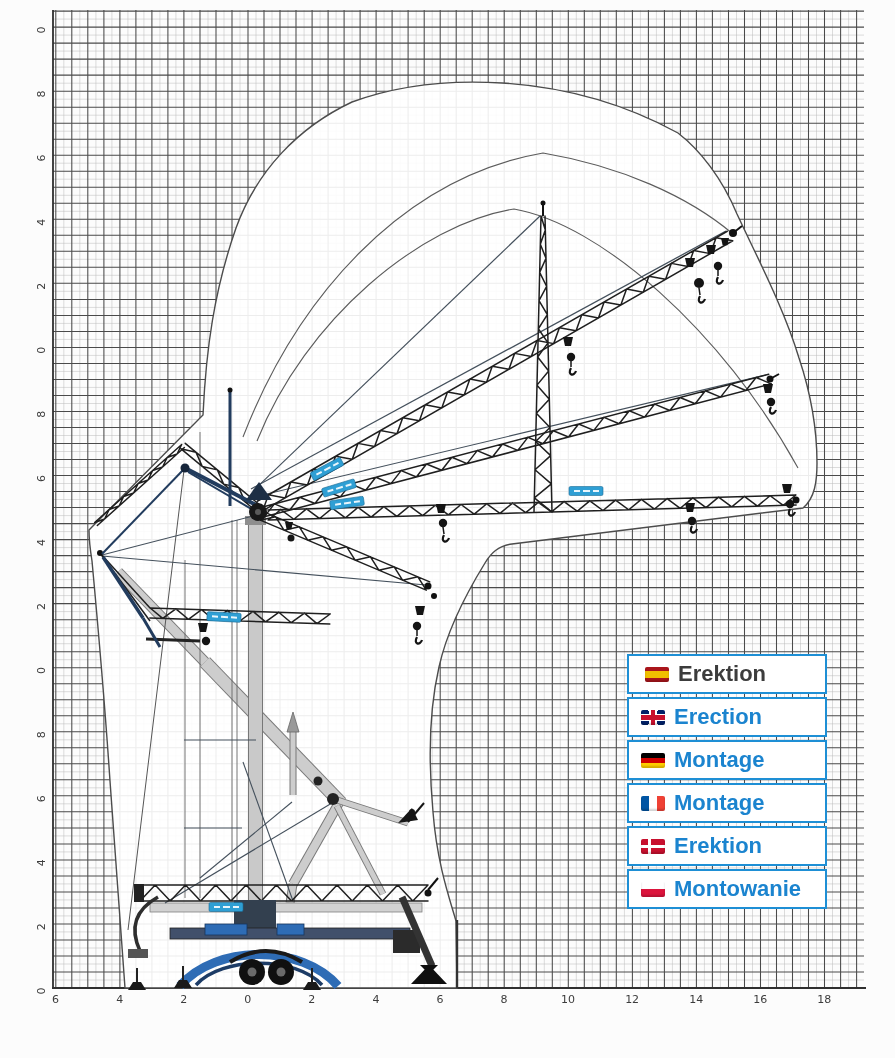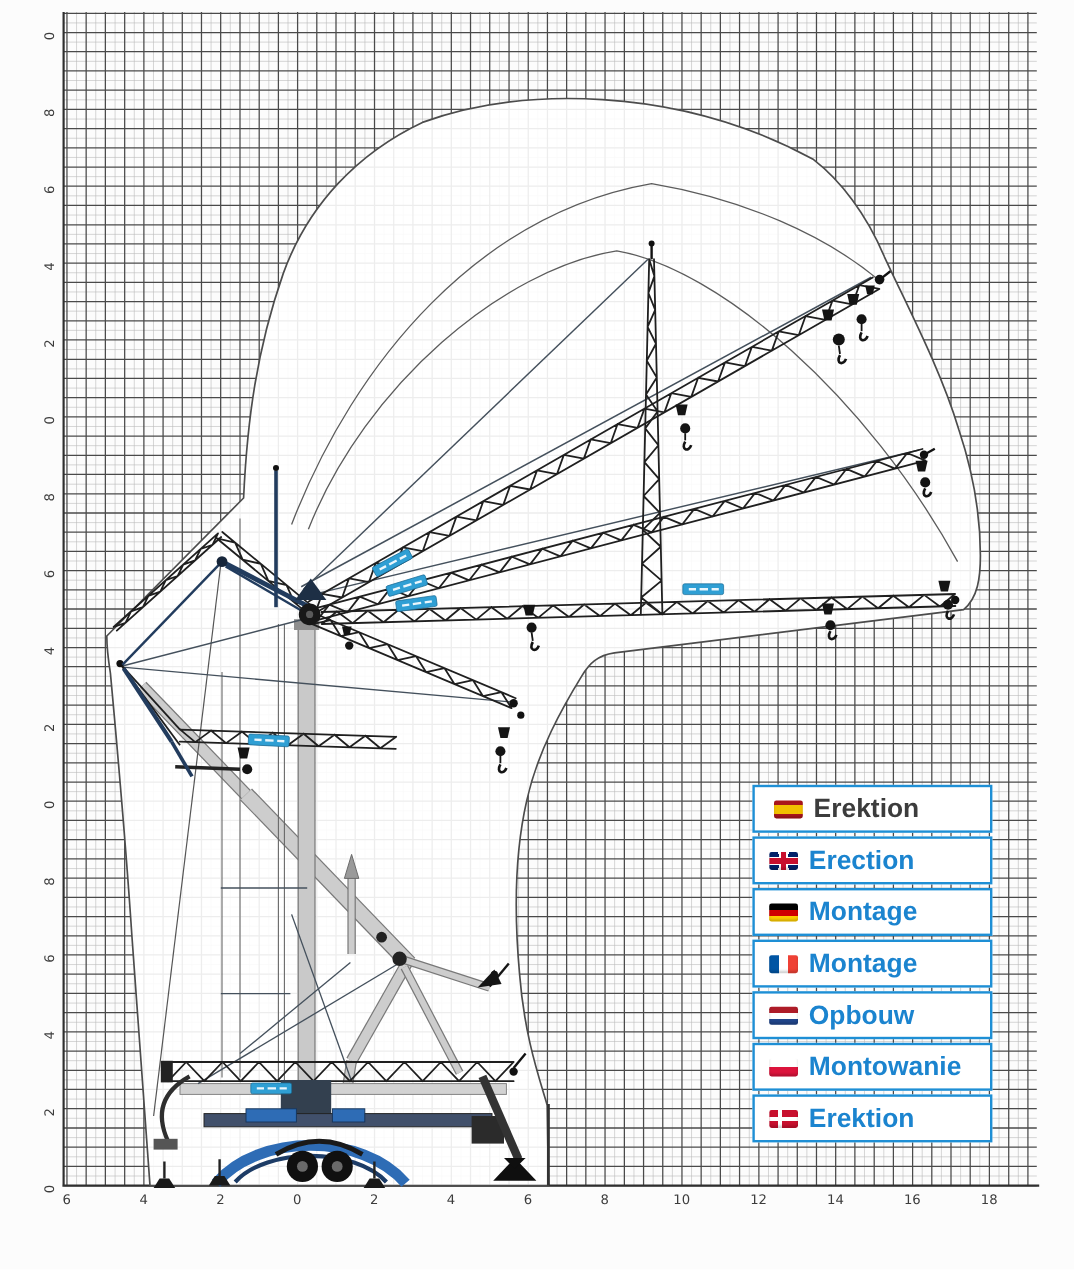--- a/index.html
+++ b/index.html
@@ -266,25 +266,21 @@
     </div>
     <div class="legend-row">
       <span class="flag flag-de"></span>
       <span>Montage</span>
     </div>
     <div class="legend-row">
       <span class="flag flag-fr"></span>
       <span>Montage</span>
     </div>
     <div class="legend-row">
-      <span class="flag flag-nl"></span>
-      <span>Opbouw</span>
+      <span class="flag flag-dk"></span>
+      <span>Erektion</span>
     </div>
     <div class="legend-row">
       <span class="flag flag-pl"></span>
       <span>Montowanie</span>
-    </div>
-    <div class="legend-row">
-      <span class="flag flag-dk"></span>
-      <span>Erektion</span>
     </div>
   </div>
 </div>
 
 </body></html>

